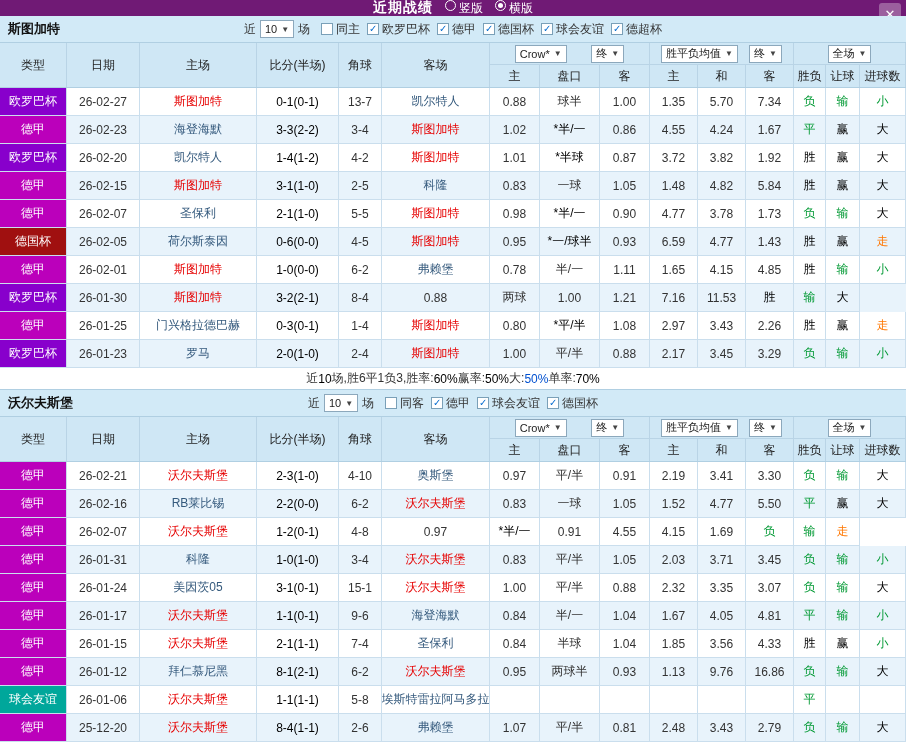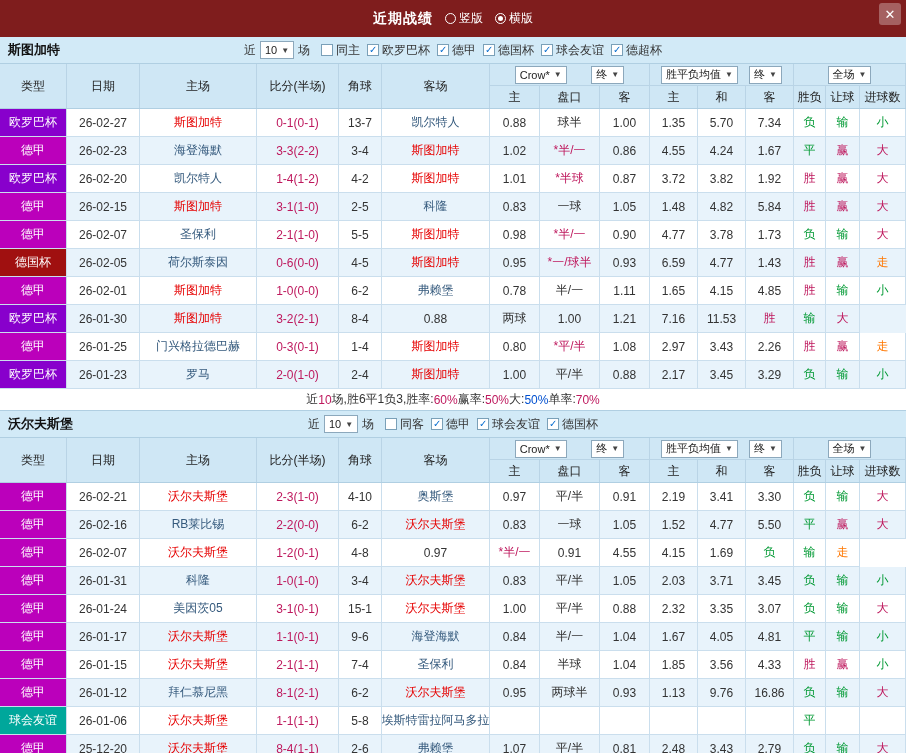--- a/index.html
+++ b/index.html
@@ -1,20 +1,20 @@
 <!DOCTYPE html>
 <html><head>
 <meta charset="utf-8">
 <style>
   *{margin:0;padding:0;box-sizing:border-box}
   html,body{width:906px;height:753px;overflow:hidden}
   body{font-family:"Liberation Sans","DejaVu Sans",sans-serif;font-size:12px;color:#333;background:#fff}
-  .titlebar{height:37px;background:#7f1d1d;display:flex;align-items:center;justify-content:center;position:relative}
+  .titlebar{height:16px;background:#701a75;display:flex;align-items:center;justify-content:center;position:relative}
   .title{font-size:14px;font-weight:bold;color:#fff;letter-spacing:1px}
-  .radio-opt{display:inline-flex;align-items:center;gap:3px;color:#fff;margin-left:12px;cursor:pointer;font-size:12px}
+  .radio-opt{display:inline-flex;align-items:flex-start;gap:3px;color:#fff;margin-left:12px;cursor:pointer;font-size:12px}
   .radio{width:11px;height:11px;border:1px solid #fff;border-radius:50%;display:inline-block;position:relative}
   .radio.on::after{content:"";position:absolute;left:2px;top:2px;width:5px;height:5px;background:#fff;border-radius:50%}
   .close-btn{position:absolute;right:5px;top:3px;width:22px;height:22px;background:rgba(255,255,255,.3);color:#fff;
     display:flex;align-items:center;justify-content:center;font-size:13px;font-weight:bold;border-radius:3px;cursor:pointer}
   .team-bar{height:27px;background:#d2eaf7;border-bottom:1px solid #b0cfe2;display:flex;align-items:center;position:relative}
   .team-name{position:absolute;left:8px;font-weight:bold;font-size:13px;color:#111}
   .filters{margin:0 auto;display:flex;align-items:center;gap:4px}
   .select{display:inline-flex;align-items:center;gap:4px;background:#fff;border:1px solid #8ca8bc;padding:1px 4px;height:18px;
     font-size:11px;color:#222;cursor:pointer;white-space:nowrap}
   .select .arr{font-size:8px;color:#444}
@@ -32,21 +32,21 @@
   .sub{grid-row:2}
   .s7{grid-column:7}.s8{grid-column:8}.s9{grid-column:9}.s10{grid-column:10}.s11{grid-column:11}.s12{grid-column:12}
   .s13{grid-column:13}.s14{grid-column:14}.s15{grid-column:15}
   .trow{height:28px;background:#fff}
   .trow.alt{background:#e8f3fb}
   .c{display:flex;align-items:center;justify-content:center;border-right:1px solid #cadeed;border-bottom:1px solid #cadeed;
     overflow:hidden;white-space:nowrap;font-size:12px}
   .badge{color:#fff}
   .team{color:#355a7d;cursor:pointer}
   .hl{color:#e60000;cursor:pointer}
-  .t-r{color:#be185d}.t-g{color:#009933}.t-o{color:#ff7700}.t-b{color:#0050d0}.t-k{color:#333}
+  .t-r{color:#000000}.t-g{color:#009933}.t-o{color:#ff7700}.t-b{color:#0050d0}.t-k{color:#333}
   .summary{height:22px;display:flex;align-items:center;justify-content:center;border-bottom:1px solid #b0cfe2;background:#fff;font-size:12px;gap:0}
 </style>
 </head>
 <body>
 
 <div class="window">
 
   <div class="titlebar">
     <span class="title">近期战绩</span>
     <span class="radio-opt">

